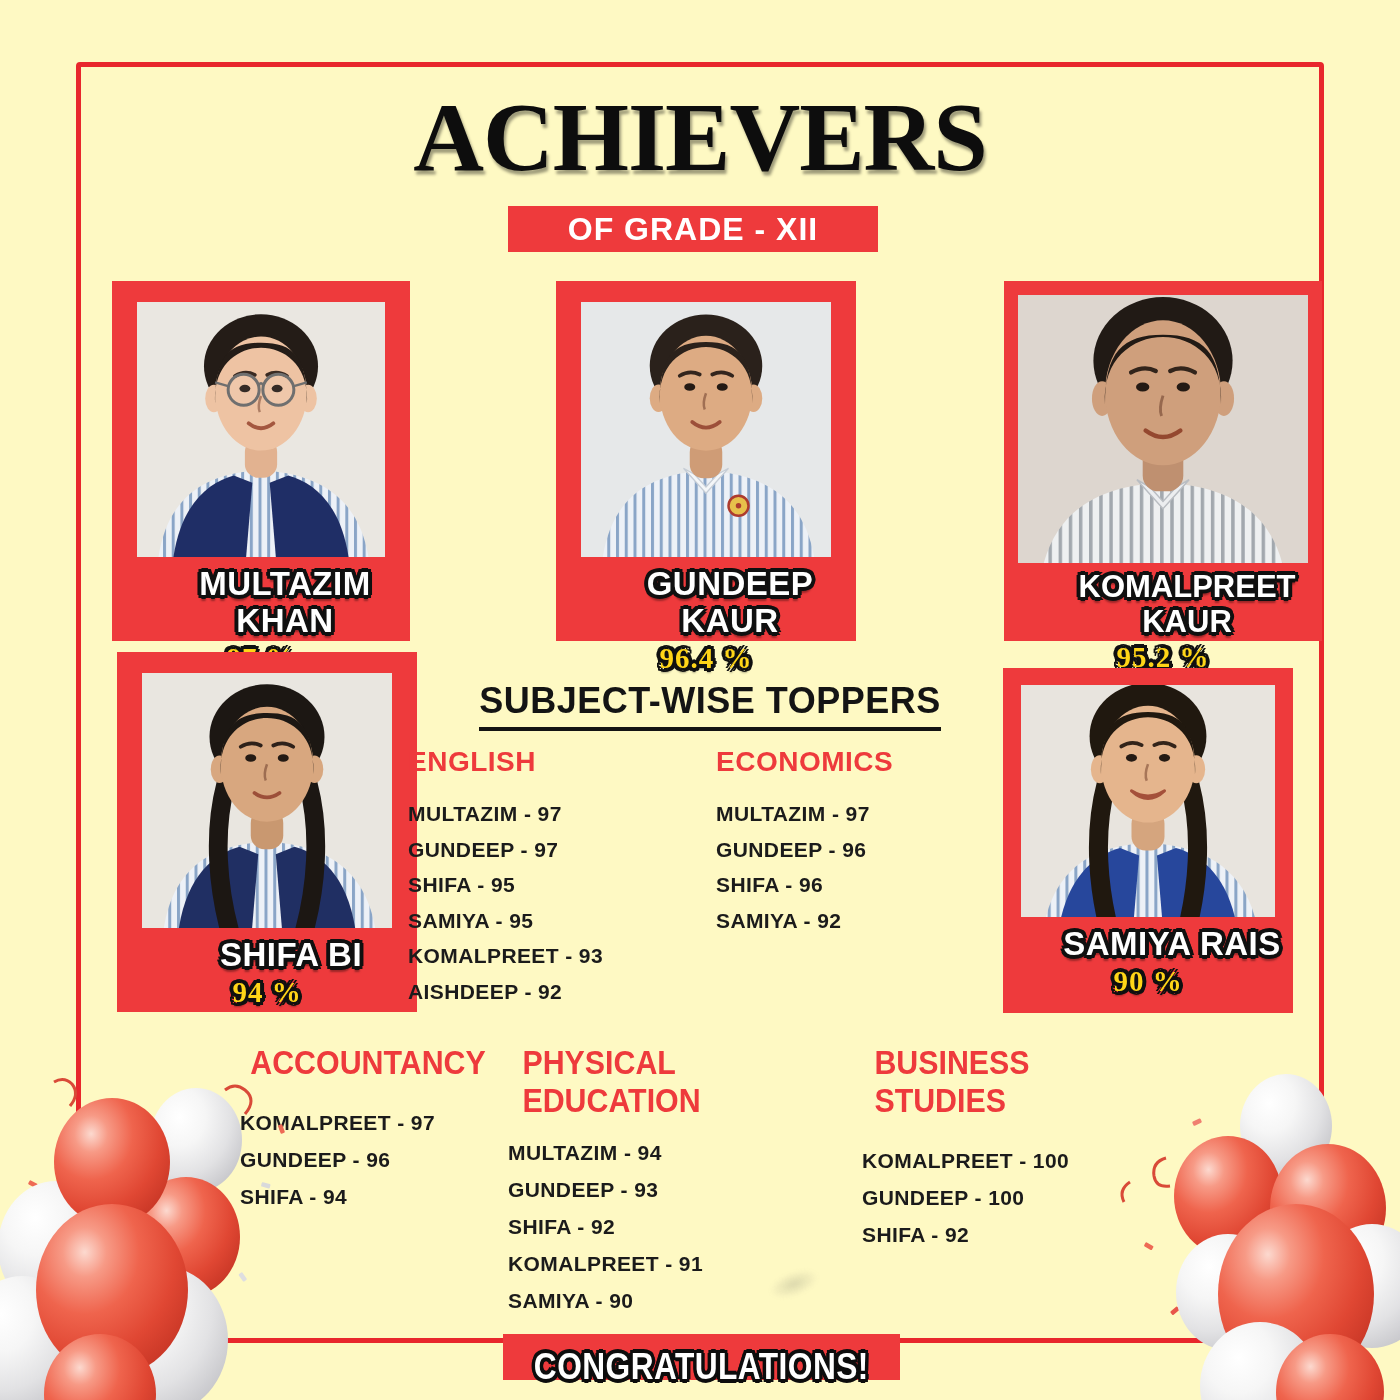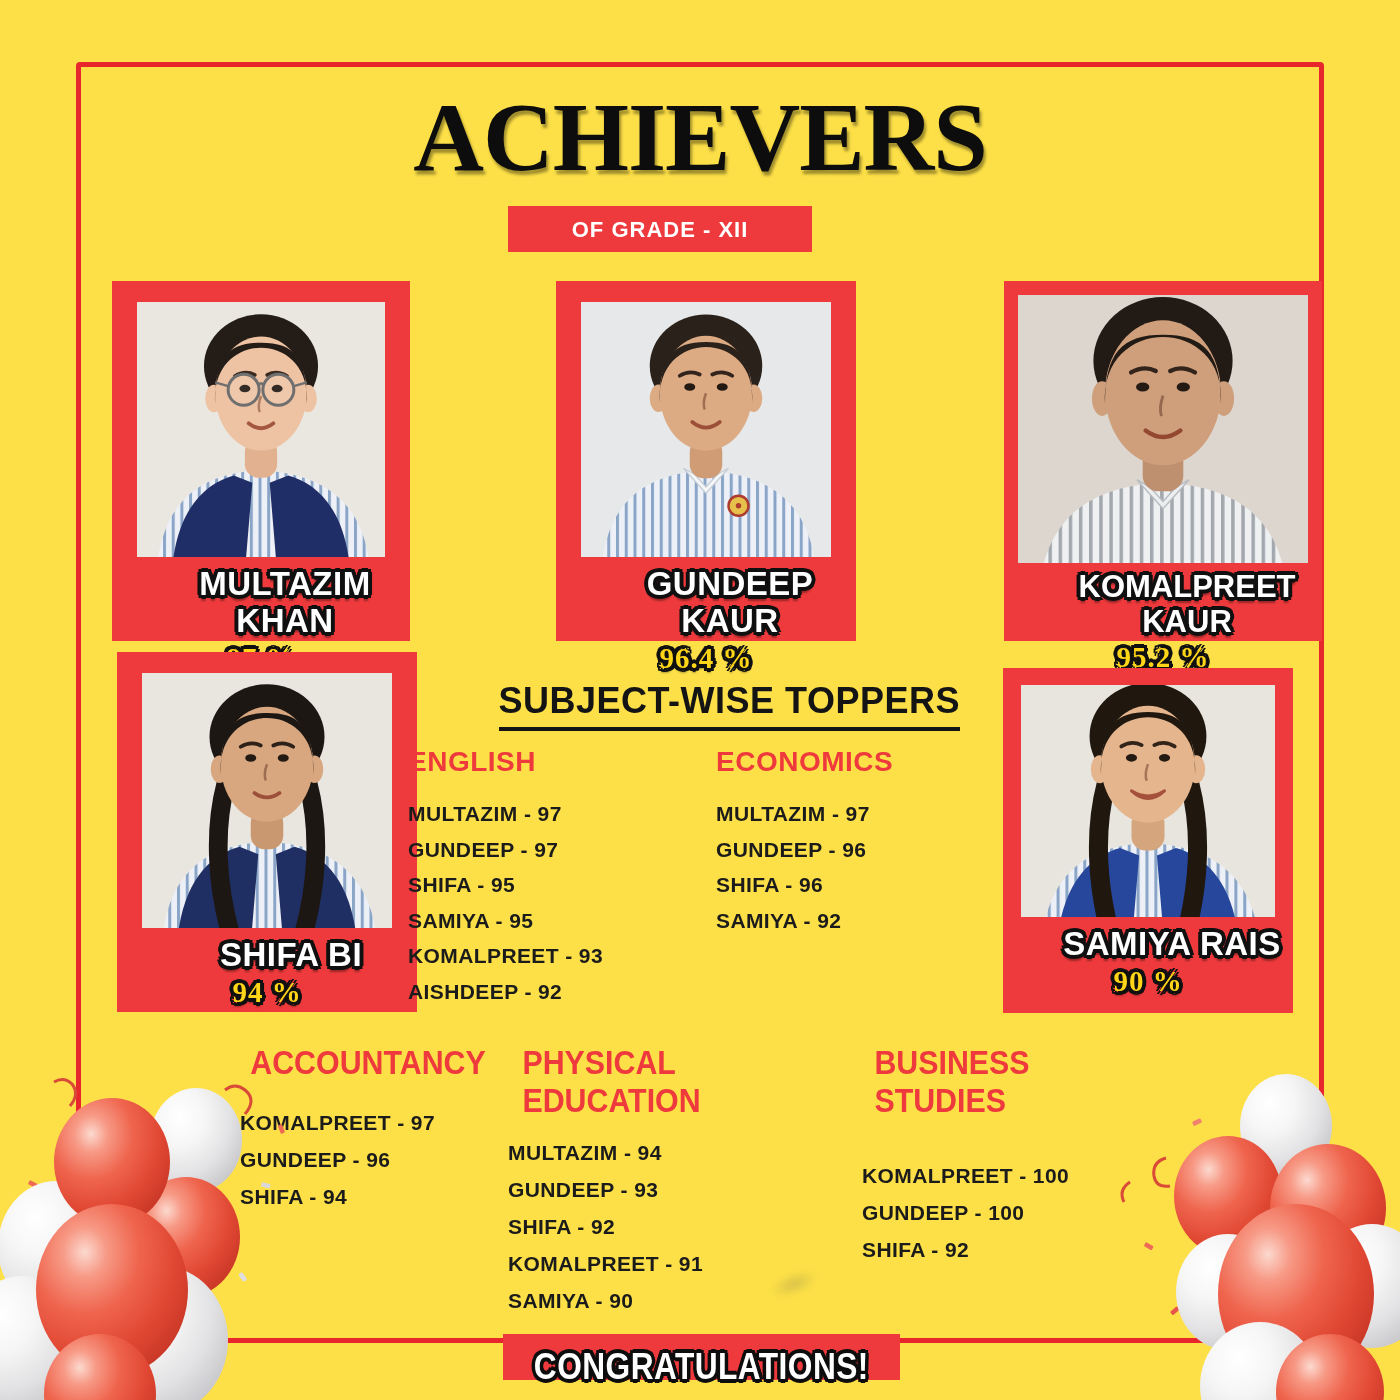--- a/index.html
+++ b/index.html
@@ -1,30 +1,30 @@
 <!DOCTYPE html>
 <html><head>
 <meta charset="utf-8">
 <style>
   html,body{margin:0;padding:0;background:#ffffff;}
   body{width:1400px;height:1400px;position:relative;overflow:hidden;
        font-family:"Liberation Sans",sans-serif;-webkit-font-smoothing:antialiased;}
-  .canvas{position:absolute;inset:0;background:#fde047;}
+  .canvas{position:absolute;inset:0;background:#fef9c3;}
 
   
   .frame{position:absolute;left:76px;top:62px;width:1248px;height:1281px;
          border:5px solid #e8272c;border-radius:4px;box-sizing:border-box;z-index:0;}
 
   
   .title{position:absolute;top:86px;left:0;width:100%;text-align:center;
          font-family:"Liberation Serif",serif;font-weight:600;font-size:98px;
          letter-spacing:-1px;color:#0d0d0d;line-height:1.05;z-index:2;
          text-shadow:2px 4px 3px rgba(0,0,0,0.38);}
-  .grade-banner{position:absolute;left:508px;top:206px;width:304px;height:46px;
-         background:#ee3a3c;color:#ffffff;font-weight:800;font-size:22px;
+  .grade-banner{position:absolute;left:508px;top:206px;width:370px;height:46px;
+         background:#ee3a3c;color:#ffffff;font-weight:800;font-size:32px;
          line-height:47px;text-align:center;letter-spacing:1px;z-index:2;}
 
   
   .card{position:absolute;background:#ee3a3c;z-index:2;text-align:center;box-sizing:border-box;}
   .photo{background:#ffffff;overflow:hidden;}
   .photo svg{width:100%;height:100%;display:block;}
   .card-name{margin-top:9px;font-size:33px;font-weight:800;color:#ffffff;letter-spacing:0.5px;line-height:1.12;
          text-shadow:-3px -3px 0 #101010,3px -3px 0 #101010,-3px 3px 0 #101010,3px 3px 0 #101010,
                      -4px 0 0 #101010,4px 0 0 #101010,0 4px 0 #101010,0 -4px 0 #101010,0 6px 2px rgba(0,0,0,.35);margin-left:48px;}
   .card-name.tight{font-size:31px;letter-spacing:0;}
@@ -38,38 +38,38 @@
   #card-gundeep .photo{margin:21px 25px 0;height:255px;}
   #card-komalpreet{left:1004px;top:281px;width:318px;height:360px;}
   #card-komalpreet .photo{margin:14px 14px 0;height:268px;}
   #card-komalpreet .card-name{margin-top:7px;}
   #card-shifa{left:117px;top:652px;width:300px;height:360px;}
   #card-shifa .photo{margin:21px 25px 0;height:255px;}
   #card-samiya{left:1003px;top:668px;width:290px;height:345px;}
   #card-samiya .photo{margin:17px 18px 0;height:232px;}
 
   
-  .section-title{position:absolute;left:460px;top:680px;width:500px;text-align:right;z-index:2;}
+  .section-title{position:absolute;left:460px;top:680px;width:500px;text-align:center;z-index:2;}
   .section-title span{display:inline-block;font-size:36px;font-weight:800;color:#141414;
          letter-spacing:0.5px;border-bottom:4px solid #141414;padding-bottom:5px;}
   .subject-block{position:absolute;text-align:left;z-index:2;}
   .subject-heading{font-size:28px;font-weight:800;color:#ee3a3c;letter-spacing:0.5px;}
   .subject-heading.condensed{display:inline-block;transform:scaleX(0.92);transform-origin:center;
          font-size:33px;letter-spacing:0;}
   .subject-list{list-style:none;margin:18px 0 0;padding:0;}
   .subject-list li{font-size:21px;font-weight:800;color:#1b1b1b;line-height:35.5px;letter-spacing:0.4px;}
   .subject-list.loose li{line-height:37px;}
   #block-english{left:408px;top:746px;width:280px;}
   #block-economics{left:716px;top:746px;width:280px;}
   #block-accountancy{left:240px;top:1044px;width:280px;}
   #block-accountancy .subject-list{margin-top:22px;}
   #block-physical{left:508px;top:1044px;width:360px;}
   #block-physical .subject-list{margin-top:14px;}
   #block-business{left:862px;top:1044px;width:310px;}
-  #block-business .subject-list{margin-top:37px;}
+  #block-business .subject-list{margin-top:22px;}
 
   
   .congrats{position:absolute;left:503px;top:1334px;width:397px;height:46px;background:#ee3a3c;
          z-index:5;text-align:center;}
   .congrats span{display:inline-block;transform:scaleX(0.88);font-size:36px;font-weight:800;color:#ffffff;
          line-height:66px;letter-spacing:0.5px;
          text-shadow:-3px -3px 0 #0d0d0d,3px -3px 0 #0d0d0d,-3px 3px 0 #0d0d0d,3px 3px 0 #0d0d0d,
                      -4px 0 0 #0d0d0d,4px 0 0 #0d0d0d,0 4px 0 #0d0d0d,0 -4px 0 #0d0d0d;}
 
   .balloons{position:absolute;z-index:4;}

